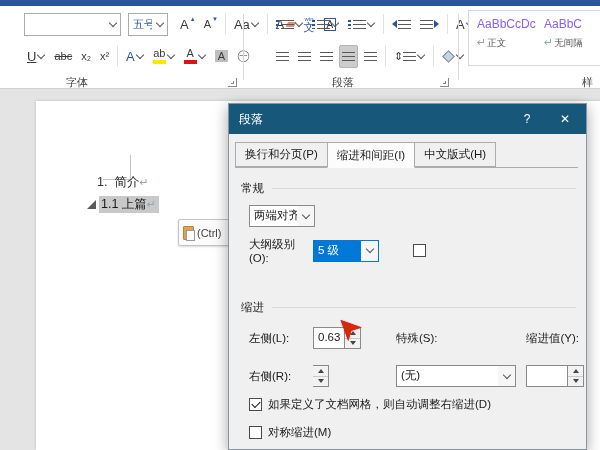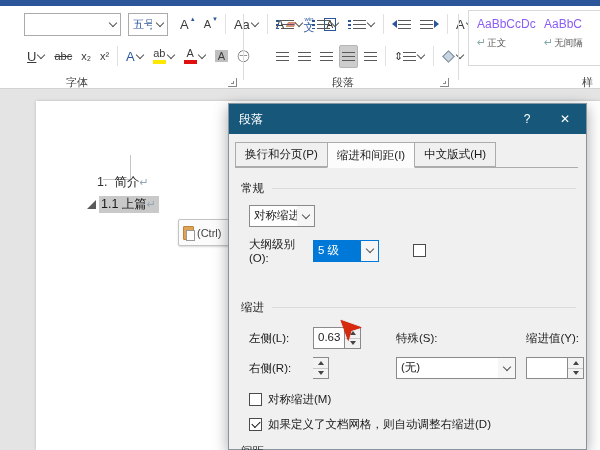--- a/index.html
+++ b/index.html
@@ -111,21 +111,21 @@
   .spin .sval{width:32px;border:1px solid #8A8A8A;background:#fff;padding:2px 4px;font-size:11.5px;white-space:nowrap;overflow:hidden;}
   .spin .sbtns{width:16px;display:flex;flex-direction:column;border:1px solid #8A8A8A;border-left:none;}
   .spin .sb{flex:1;display:flex;align-items:center;justify-content:center;background:#F2F2F2;}
   .spin .sb + .sb{border-top:1px solid #C9C9C9;}
   .aru{width:0;height:0;border-left:3px solid transparent;border-right:3px solid transparent;border-bottom:4px solid #444;}
   .ard{width:0;height:0;border-left:3px solid transparent;border-right:3px solid transparent;border-top:4px solid #444;}
   .cbrow{display:flex;align-items:center;margin-left:8px;font-size:11.5px;color:#1a1a1a;}
   .cbox{width:13px;height:13px;border:1px solid #4a4a4a;background:#fff;margin-right:6px;position:relative;flex:none;}
   .cbox.checked::after{content:"";position:absolute;left:2px;top:2px;width:7px;height:4px;
     border-left:1.6px solid #111;border-bottom:1.6px solid #111;transform:rotate(-45deg);}
-  .igrid{display:grid;grid-template-columns:64px 66px 17px 120px 10px 58px;row-gap:8px;align-items:center;
+  .igrid{display:grid;grid-template-columns:64px 66px 17px 120px 10px 58px;row-gap:16px;align-items:center;
     margin-left:8px;font-size:11.5px;color:#1a1a1a;margin-top:12px;}
   .igrid .wide{width:120px;}
   .igrid .nar{width:58px;}
   .igrid .nar .sval{width:42px;}
   #red-arrow{position:absolute;left:106px;top:130px;font-size:30px;color:#D6290E;
     transform:rotate(-135deg);text-shadow:0 0 1px #a01000;z-index:6;}
 </style>
 </head>
 <body>
 
@@ -348,21 +348,21 @@
   </div>
 
   <div id="dlg-body">
 
     <div class="sect">
       <span class="sl">常规</span>
         <span class="rule"></span>
     </div>
     <div class="frow" style="margin-top:9px">
       <div class="dcombo">
-        <span class="val">对称缩进</span>
+        <span class="val">两端对齐</span>
         <span class="dd">
             <span class="chev"></span>
           </span>
       </div>
     </div>
     <div class="frow" style="margin-top:10px">
       <span class="flbl">大纲级别(O):</span>
       <div class="dcombo focus">
         <span class="val">5 级</span>
         <span class="dd">
@@ -423,27 +423,27 @@
             <span class="sb">
               <span class="aru"></span>
             </span>
             <span class="sb">
               <span class="ard"></span>
             </span>
           </span>
       </span>
     </div>
 
+    <div class="cbrow" style="margin-top:10px">
+      <span class="cbox checked"></span>
+      <span>如果定义了文档网格，则自动调整右缩进(D)</span>
+    </div>
     <div class="cbrow" style="margin-top:13px">
       <span class="cbox"></span>
       <span>对称缩进(M)</span>
     </div>
-    <div class="cbrow" style="margin-top:10px">
-      <span class="cbox checked"></span>
-      <span>如果定义了文档网格，则自动调整右缩进(D)</span>
-    </div>
 
     <div class="sect" style="margin-top:12px">
       <span class="sl">间距</span>
     </div>
 
   </div>
 </div>
 
 </body></html>

